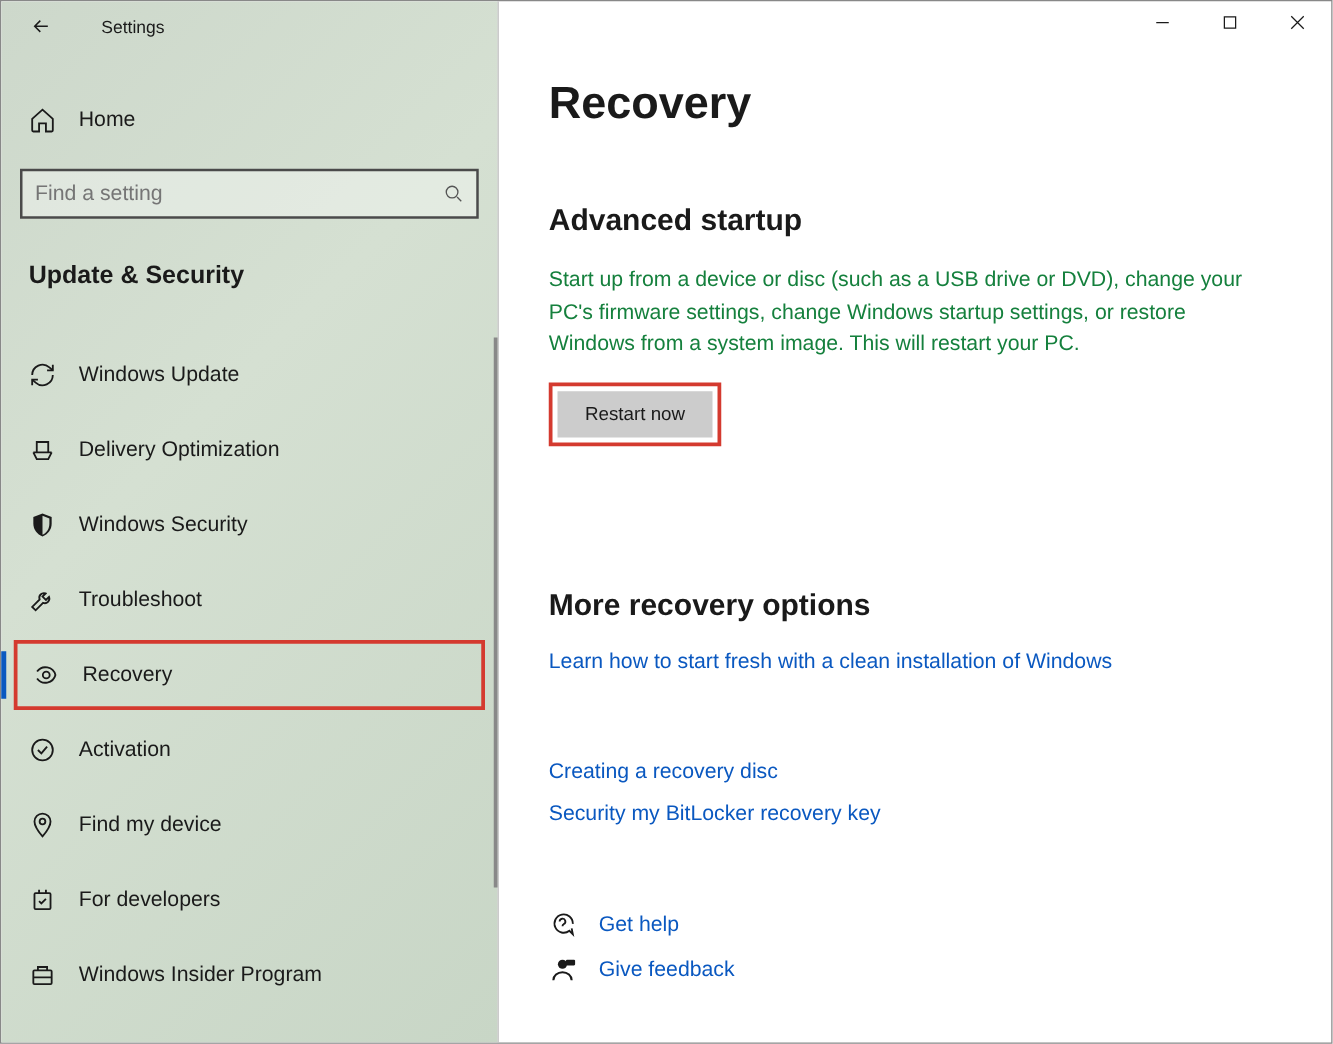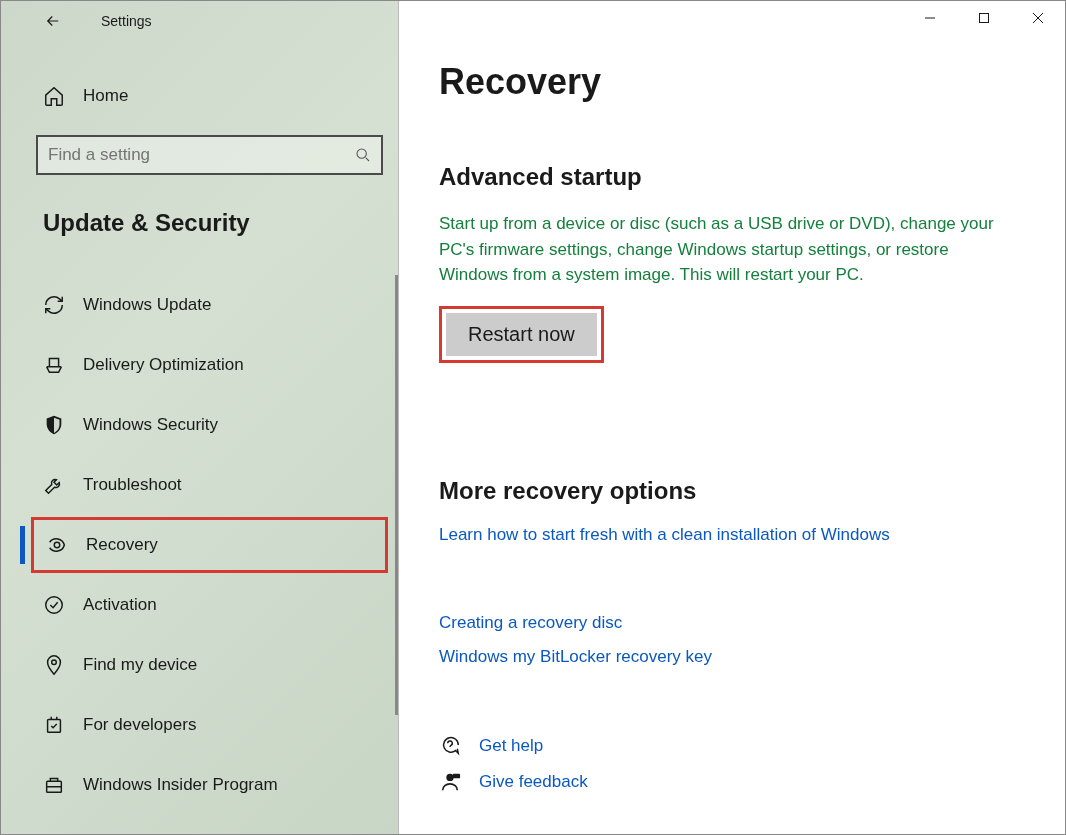--- a/index.html
+++ b/index.html
@@ -6,21 +6,20 @@
   body { width: 1066px; height: 835px; overflow: hidden; background: #fff; border: 1px solid #888; }
   .window { display: flex; height: 100%; position: relative; }
 
   
   .sidebar {
     width: 398px;
     height: 100%;
     background: linear-gradient(135deg, #cdd8cb 0%, #d5e0d2 40%, #c8d6c6 100%);
     position: relative;
     border-right: 1px solid #bbb;
-    padding-left: 20px;
   }
   .titlebar {
     height: 40px;
     display: flex;
     align-items: center;
     padding-left: 12px;
   }
   .back-btn {
     width: 40px; height: 40px;
     display: flex; align-items: center; justify-content: center;
@@ -43,21 +42,21 @@
     display: flex; align-items: center;
     padding: 0 10px;
   }
   .search-box input {
     flex: 1; border: none; background: transparent; outline: none;
     font-size: 17px; color:#555;
   }
   .search-box .sicon { color:#555; }
 
   .section-header {
-    font-weight: 600; font-size: 24px; color:#1a1a1a;
+    font-weight: 600; font-size: 20px; color:#1a1a1a;
     margin: 34px 0 0 22px;
   }
 
   .nav-list { margin-top: 38px; position: relative; }
   .nav-list::after {
     content:"";
     position:absolute;
     right:0; top:0;
     width:3px; height:440px;
     background:#888;
@@ -91,21 +90,21 @@
     position: relative;
     overflow: hidden;
   }
   .main h1 { font-size: 36px; font-weight: 600; color:#1a1a1a; margin-bottom: 60px; }
   .main h2 { font-size: 24px; font-weight: 600; color:#1a1a1a; margin-bottom: 20px; }
   .main p.desc { font-size: 17px; color:#15803d; line-height: 1.5; margin-bottom: 18px; max-width: 560px; }
   .btn {
     display: inline-block;
     background: #ccc;
     padding: 10px 22px;
-    font-size: 20px;
+    font-size: 15px;
     color:#1a1a1a;
     border: none;
   }
   .btn-frame {
     display:inline-block;
     border: 3px solid #d43a2f;
     padding: 4px;
     margin-bottom: 60px;
   }
   .section { margin-bottom: 54px; }
@@ -256,21 +255,21 @@
       </span>
     </div>
 
     <div class="section">
       <h2>More recovery options</h2>
       <span class="link">Learn how to start fresh with a clean installation of Windows</span>
     </div>
 
     <div class="section">
       <div><span class="link">Creating a recovery disc</span></div>
-      <div><span class="link">Windows my BitLocker recovery key</span></div>
+      <div><span class="link">Security my BitLocker recovery key</span></div>
     </div>
 
     <div>
       <div class="link-row">
         <span class="icon">
           <svg width="22" height="22" viewBox="0 0 24 24" fill="none" stroke="currentColor" stroke-width="1.6">
               <path d="M21 11a8 8 0 1 0-3 6l3 3-1-5"></path>
               <path d="M9.5 9a2.5 2.5 0 1 1 3.5 2.3c-.8.4-1 1-1 1.7M12 16h.01"></path>
             </svg>
         </span>

